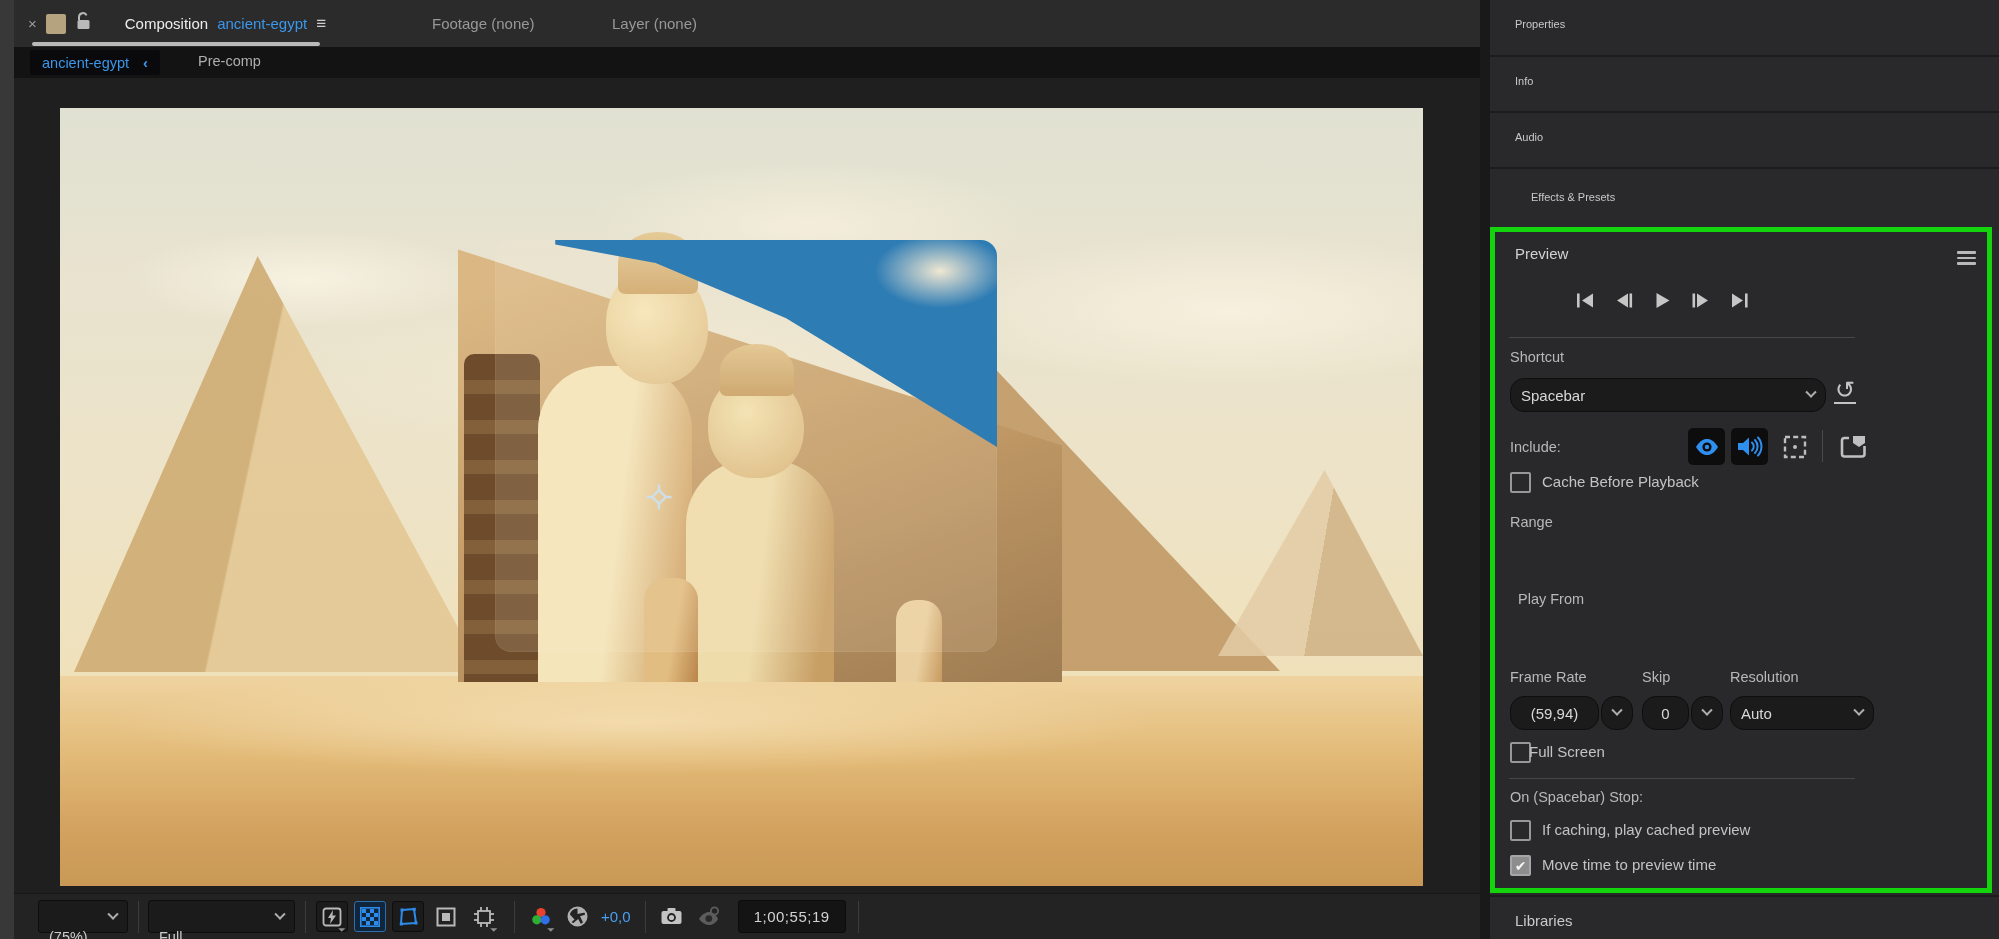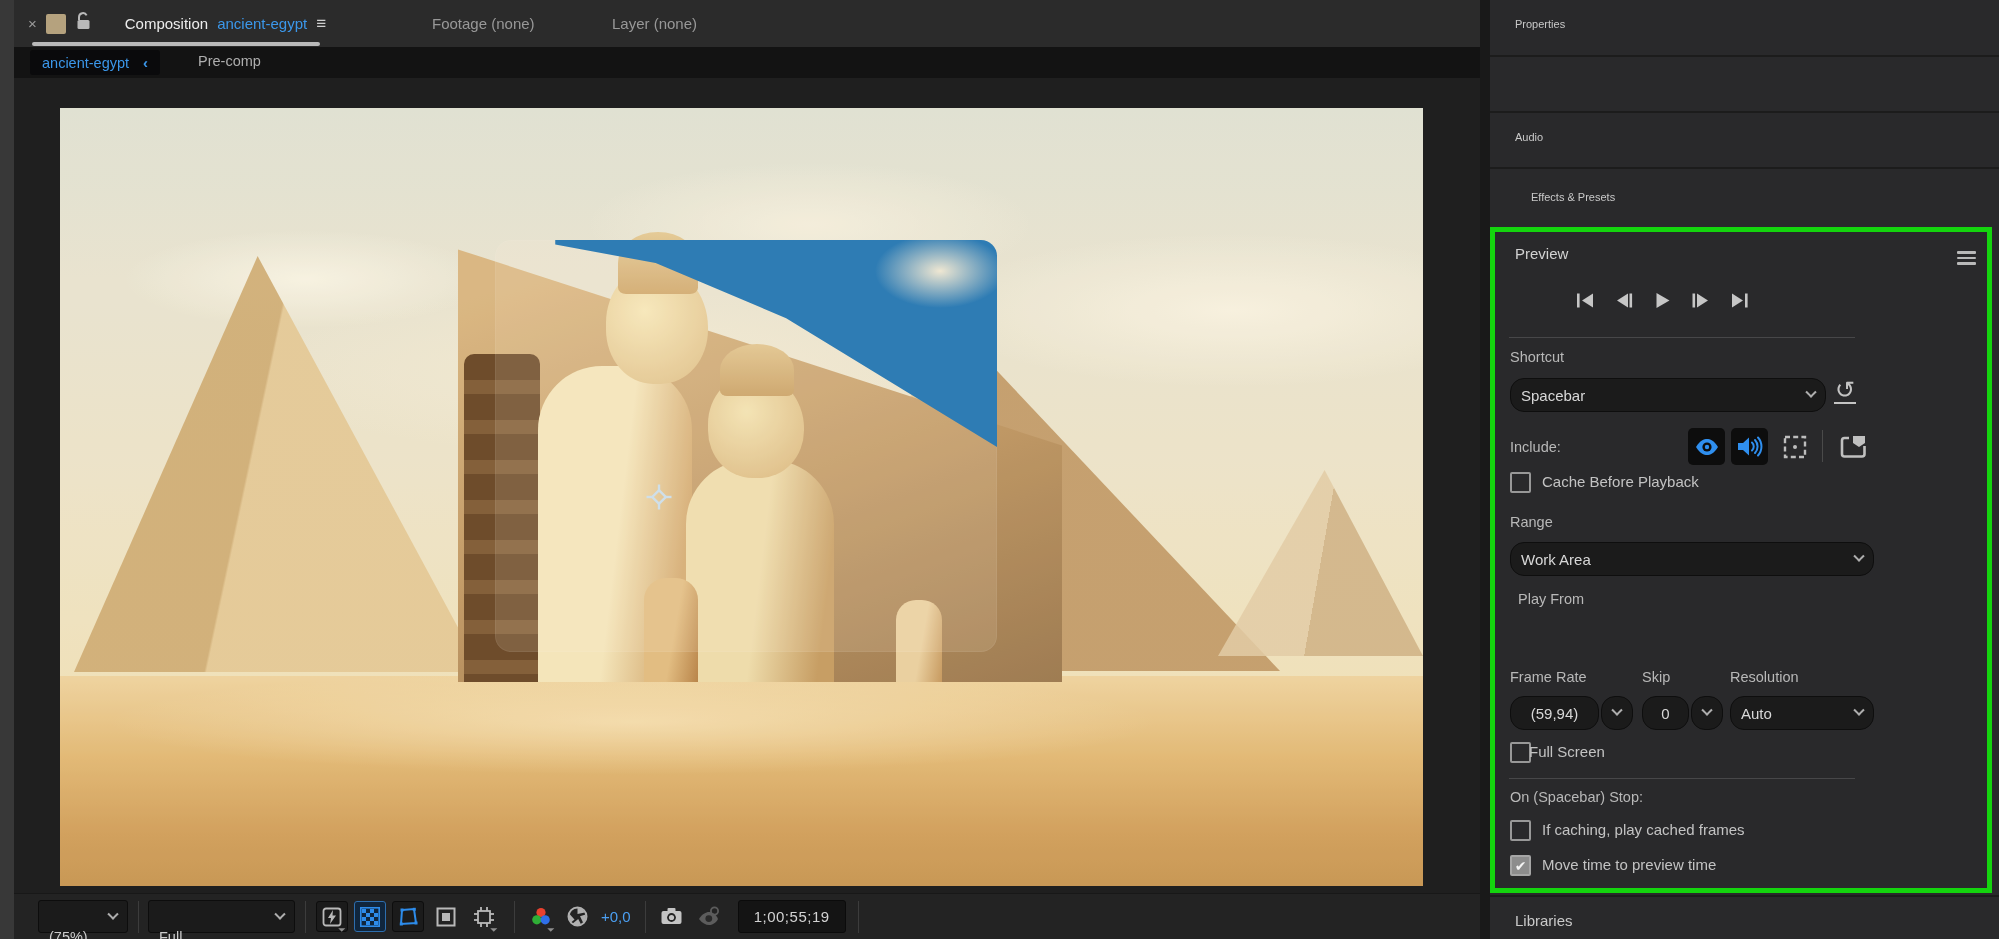--- a/index.html
+++ b/index.html
@@ -321,20 +321,23 @@
     <div class="tb-sep" style="margin-left:12px;"></div>
   </div>
 
   <div class="abs gap-col"></div>
   <div class="abs rpanel">
 
     <div class="rrow" style="top:0;">
       <span class="rlabel">Properties</span>
     </div>
     <div class="rdiv" style="top:55px;"></div>
+    <div class="rrow" style="top:57px;">
+      <span class="rlabel">Info</span>
+    </div>
     <div class="rdiv" style="top:111px;"></div>
     <div class="rrow" style="top:113px;">
       <span class="rlabel">Audio</span>
     </div>
     <div class="rdiv" style="top:167px;"></div>
     <div class="rrow" style="top:173px;margin-left:16px;">
       <span class="rlabel">Effects &amp; Presets</span>
     </div>
 
     <div class="preview-box">
@@ -415,24 +418,20 @@
         <svg width="27" height="25" viewBox="0 0 27 25">
           <path d="M9 4 H4.5 A2.5 2.5 0 0 0 2 6.5 V 20 A2.5 2.5 0 0 0 4.5 22.5 H 22 A2.5 2.5 0 0 0 24.5 20 V 12" fill="none" stroke="#c0c0c0" stroke-width="2.6"></path>
           <polygon points="13,2 25,2 25,9 19,13 13,9" fill="#c0c0c0"></polygon>
         </svg>
       </div>
 
       <div class="cb" style="left:15px; top:240px;"></div>
       <span class="cb-label" style="left:47px; top:241px;">Cache Before Playback</span>
 
       <span class="pv" style="left:15px; top:282px;">Range</span>
-      <div class="pvdd" style="left:15px; top:310px; width:364px;">
-        <span class="val">Work Area</span>
-        <span class="chev"></span>
-      </div>
 
       <span class="pv" style="left:15px; top:359px;margin-left:8px;">Play From</span>
 
       <span class="pv" style="left:15px; top:437px;">Frame Rate</span>
       <span class="pv" style="left:147px; top:437px;">Skip</span>
       <span class="pv" style="left:235px; top:437px;">Resolution</span>
 
       <div class="pvdd" style="left:15px; top:464px; width:89px; justify-content:center;">
         <span class="val">(59,94)</span>
       </div>
@@ -451,21 +450,21 @@
       </div>
 
       <div class="cb" style="left:15px; top:510px;"></div>
       <span class="cb-label" style="left:34px; top:511px;text-align:right;">Full Screen</span>
 
       <div class="pv pv-div" style="top:546px;"></div>
 
       <span class="pv" style="left:15px; top:557px;">On (Spacebar) Stop:</span>
 
       <div class="cb" style="left:15px; top:588px;"></div>
-      <span class="cb-label" style="left:47px; top:589px;">If caching, play cached frames</span>
+      <span class="cb-label" style="left:47px; top:589px;">If caching, play cached preview</span>
 
       <div class="cb checked" style="left:15px; top:623px;">✔</div>
       <span class="cb-label" style="left:47px; top:624px;">Move time to preview time</span>
     </div>
 
     <div class="lib-div"></div>
     <span class="lib-label">Libraries</span>
   </div>
 </div>
 

